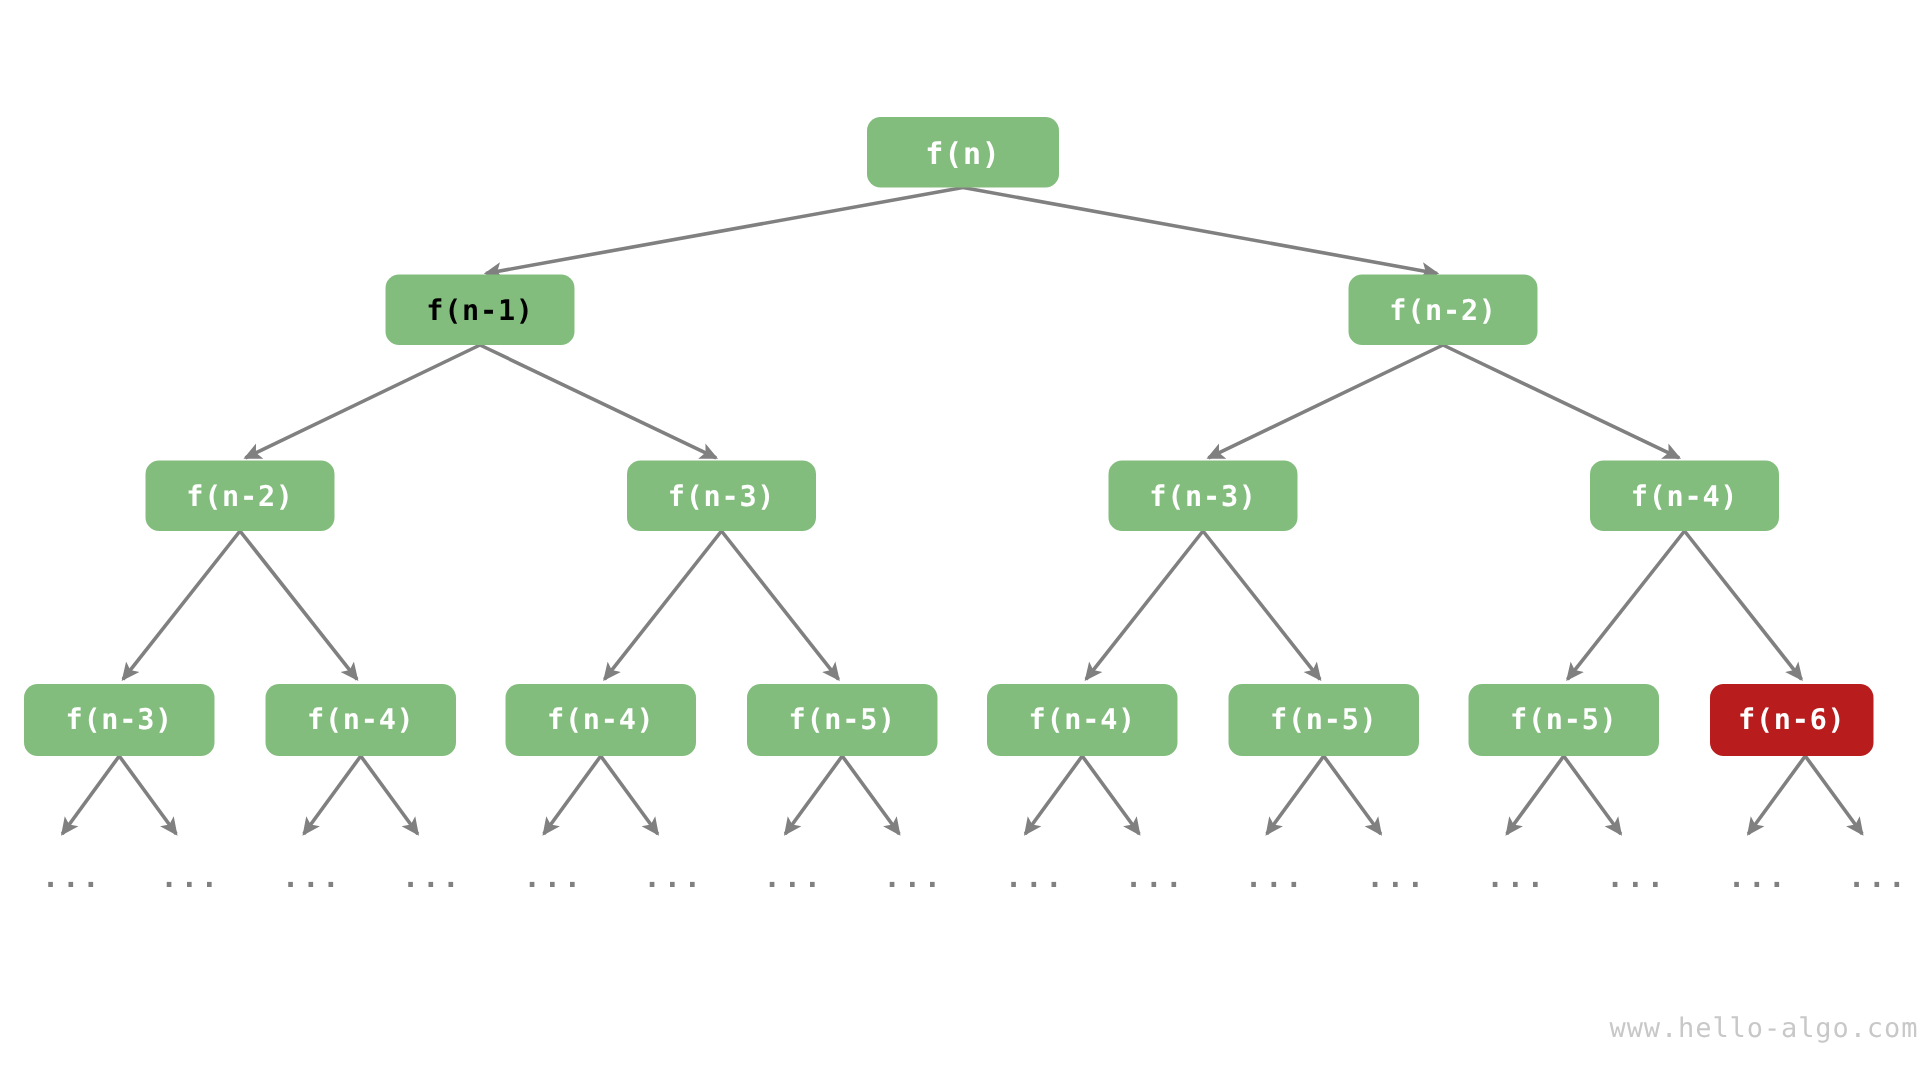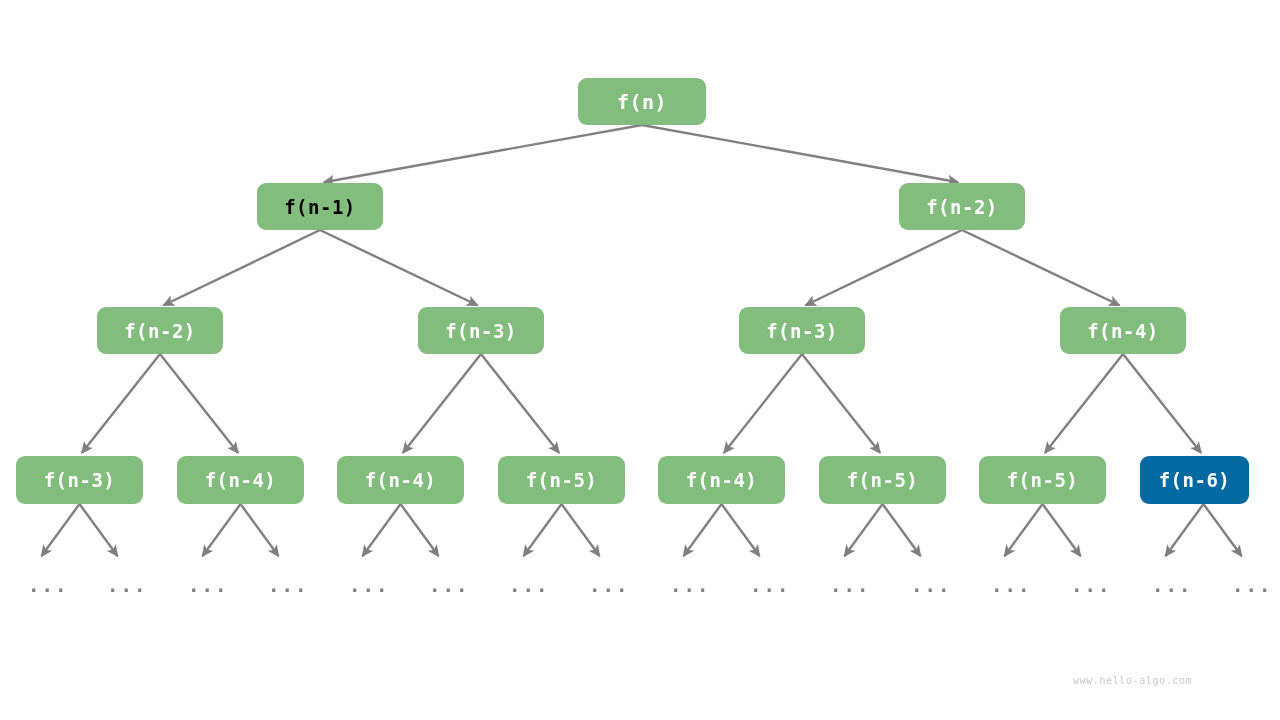--- a/index.html
+++ b/index.html
@@ -47,21 +47,21 @@
     font-size: 19px;
     font-weight: bold;
     letter-spacing: 2px;
     line-height: 1;
     user-select: none;
   }
   #watermark {
     position: absolute;
     color: #c8c8c8;
     font-family: "DejaVu Sans Mono", monospace;
-    font-size: 10px;
+    font-size: 18px;
     letter-spacing: 0.6px;
     user-select: none;
   }
 </style>
 </head>
 <body>
 
 <div id="canvas" style="background: rgb(255, 255, 255); border-radius: 19px;">
 
   <svg id="edges" viewBox="0 0 1280 720" xmlns="http://www.w3.org/2000/svg">
@@ -112,21 +112,21 @@
       <div class="node" style="left: 418px; top: 307px; width: 126px; height: 47px; font-size: 19px; background: rgb(131, 189, 126); color: rgb(255, 255, 255);">f(n-3)</div>
       <div class="node" style="left: 739px; top: 307px; width: 126px; height: 47px; font-size: 19px; background: rgb(131, 189, 126); color: rgb(255, 255, 255);">f(n-3)</div>
       <div class="node" style="left: 1060px; top: 307px; width: 126px; height: 47px; font-size: 19px; background: rgb(131, 189, 126); color: rgb(255, 255, 255);">f(n-4)</div>
       <div class="node" style="left: 16px; top: 456px; width: 127px; height: 48px; font-size: 19px; background: rgb(131, 189, 126); color: rgb(255, 255, 255);">f(n-3)</div>
       <div class="node" style="left: 177px; top: 456px; width: 127px; height: 48px; font-size: 19px; background: rgb(131, 189, 126); color: rgb(255, 255, 255);">f(n-4)</div>
       <div class="node" style="left: 337px; top: 456px; width: 127px; height: 48px; font-size: 19px; background: rgb(131, 189, 126); color: rgb(255, 255, 255);">f(n-4)</div>
       <div class="node" style="left: 498px; top: 456px; width: 127px; height: 48px; font-size: 19px; background: rgb(131, 189, 126); color: rgb(255, 255, 255);">f(n-5)</div>
       <div class="node" style="left: 658px; top: 456px; width: 127px; height: 48px; font-size: 19px; background: rgb(131, 189, 126); color: rgb(255, 255, 255);">f(n-4)</div>
       <div class="node" style="left: 819px; top: 456px; width: 127px; height: 48px; font-size: 19px; background: rgb(131, 189, 126); color: rgb(255, 255, 255);">f(n-5)</div>
       <div class="node" style="left: 979px; top: 456px; width: 127px; height: 48px; font-size: 19px; background: rgb(131, 189, 126); color: rgb(255, 255, 255);">f(n-5)</div>
-      <div class="node" style="left: 1140px; top: 456px; width: 109px; height: 48px; font-size: 19px; background: #0369a1; color: rgb(255, 255, 255); text-align: center;">f(n-6)</div>
+      <div class="node" style="left: 1140px; top: 456px; width: 109px; height: 48px; font-size: 19px; background: #b91c1c; color: rgb(255, 255, 255); text-align: center;">f(n-6)</div>
     </div>
 
   <div id="ellipsis-layer">
       <div class="ellipsis" style="left: 28px; top: 576px; color: rgb(128, 128, 128);">...</div>
       <div class="ellipsis" style="left: 107px; top: 576px; color: rgb(128, 128, 128);">...</div>
       <div class="ellipsis" style="left: 188px; top: 576px; color: rgb(128, 128, 128);">...</div>
       <div class="ellipsis" style="left: 268px; top: 576px; color: rgb(128, 128, 128);">...</div>
       <div class="ellipsis" style="left: 349px; top: 576px; color: rgb(128, 128, 128);">...</div>
       <div class="ellipsis" style="left: 429px; top: 576px; color: rgb(128, 128, 128);">...</div>
       <div class="ellipsis" style="left: 509px; top: 576px; color: rgb(128, 128, 128);">...</div>

